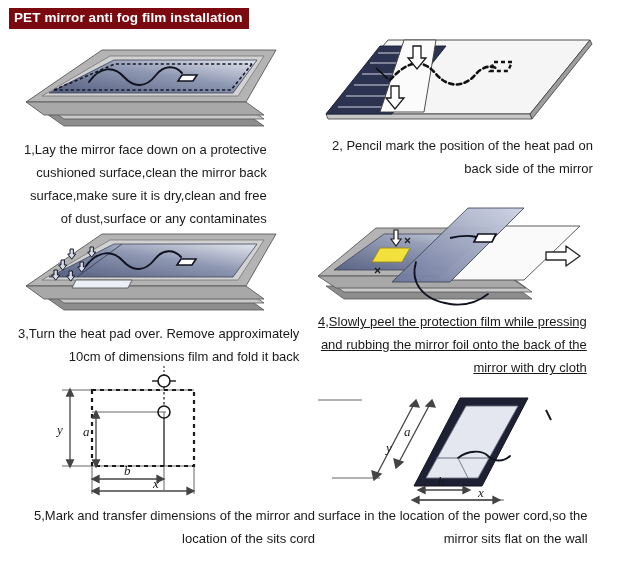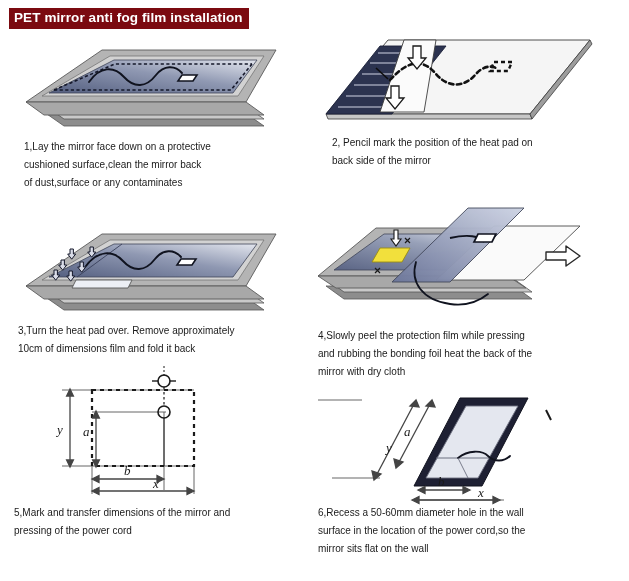--- a/index.html
+++ b/index.html
@@ -37,40 +37,41 @@
   }
 
   
   .step {
     position: absolute;
   }
   .step-figure {
     position: relative;
   }
   .step-caption {
-    font-size: 10px;
+    font-size: 13px;
     line-height: 1.78;
     color: #1a1a1a;
     white-space: nowrap;
+    text-align: right;
   }
   .cap-line { display: block; }
 
   
   .s1 { left: 14px;  top: 30px;  width: 300px; }
   .s2 { left: 318px; top: 24px;  width: 305px; }
   .s3 { left: 14px;  top: 218px; width: 300px; }
   .s4 { left: 318px; top: 204px; width: 305px; }
   .s5 { left: 14px;  top: 362px; width: 300px; }
   .s6 { left: 318px; top: 386px; width: 305px; }
 
   .cap1 { position: absolute; left: 10px; top: 108px; }
   .cap2 { position: absolute; left: 14px; top: 110px; }
   .cap3 { position: absolute; left: 4px;  top: 104px; }
-  .cap4 { position: absolute; left: 0px;  top: 123px; }
-  .cap5 { position: absolute; left: 0;  top: 142px; }
+  .cap4 { position: absolute; left: 0px;  top: 106px; text-decoration: underline; }
+  .cap5 { position: absolute; left: 20px;  top: 142px; }
   .cap6 { position: absolute; left: 0px;  top: 118px; }
 
   svg { display: block; overflow: visible; }
 </style>
 </head>
 <body>
 
 <div id="page">
 
   <div class="title-banner">PET mirror anti fog film installation</div>
@@ -100,20 +101,21 @@
         <polyline points="238,34 217,60 40,60" fill="none" stroke="#15182a" stroke-width="1.6" stroke-dasharray="3.2 2.4"></polyline>
 
         <path d="M75,52 C86,36 100,36 110,47 C120,58 132,58 142,45 C150,35 161,35 168,43" fill="none" stroke="#10131f" stroke-width="1.9" stroke-linecap="round"></path>
 
         <polygon points="168,45 183,45 179,51 164,51" fill="#ffffff" stroke="#10131f" stroke-width="1.6"></polygon>
       </svg>
     </div>
     <div class="step-caption cap1">
       <span class="cap-line">1,Lay the mirror face down on a protective</span>
       <span class="cap-line"> cushioned surface,clean the mirror back</span>
+      <span class="cap-line"> surface,make sure it is dry,clean and free</span>
       <span class="cap-line">of dust,surface or any contaminates</span>
     </div>
   </div>
 
   <div class="step s2">
     <div class="step-figure">
       <svg width="300" height="108" viewBox="0 0 300 108">
 
         <polygon points="8,90 70,16 272,16 212,90" fill="#f5f5f5" stroke="#3c3c3c" stroke-width="0.9"></polygon>
         <polygon points="8,90 212,90 214,95 10,95" fill="#c7c7c7" stroke="#3c3c3c" stroke-width="0.8"></polygon>
@@ -226,21 +228,21 @@
 
         <path d="M132,34 C150,30 162,32 166,38" fill="none" stroke="#10131f" stroke-width="1.8"></path>
         <polygon points="160,30 178,30 174,38 156,38" fill="#ffffff" stroke="#10131f" stroke-width="1.7"></polygon>
         <path d="M98,58 C92,78 104,96 132,100 C146,102 160,98 170,90" fill="none" stroke="#10131f" stroke-width="1.8" stroke-linecap="round"></path>
 
         <polygon points="228,48 248,48 248,42 262,52 248,62 248,56 228,56" fill="#ffffff" stroke="#2a2a2a" stroke-width="1.4" stroke-linejoin="round"></polygon>
       </svg>
     </div>
     <div class="step-caption cap4">
       <span class="cap-line">4,Slowly peel the protection film while pressing</span>
-      <span class="cap-line">and rubbing the bonding foil heat the back  of the</span>
+      <span class="cap-line">and rubbing the mirror foil onto the back  of the</span>
       <span class="cap-line">mirror with dry cloth</span>
     </div>
   </div>
 
   <div class="step s5">
     <div class="step-figure">
       <svg width="290" height="140" viewBox="0 0 290 140">
         <g stroke="#555" stroke-width="0.9" fill="none">
 
           <line x1="48" y1="28" x2="180" y2="28"></line>
@@ -282,21 +284,21 @@
           <polygon points="180,129 173,125.6 173,132.4"></polygon>
         </g>
         <text x="43" y="72" font-family="Liberation Serif, serif" font-size="13" font-style="italic" fill="#1a1a1a">y</text>
         <text x="69" y="74" font-family="Liberation Serif, serif" font-size="13" font-style="italic" fill="#1a1a1a">a</text>
         <text x="110" y="113" font-family="Liberation Serif, serif" font-size="13" font-style="italic" fill="#1a1a1a">b</text>
         <text x="139" y="126" font-family="Liberation Serif, serif" font-size="13" font-style="italic" fill="#1a1a1a">x</text>
       </svg>
     </div>
     <div class="step-caption cap5">
       <span class="cap-line">5,Mark and transfer dimensions of the mirror and</span>
-      <span class="cap-line"> pressing of the power cord</span>
+      <span class="cap-line"> location of the sits cord</span>
     </div>
   </div>
 
   <div class="step s6">
     <div class="step-figure">
       <svg width="300" height="116" viewBox="0 0 300 116">
 
         <g stroke="#9a9a9a" stroke-width="1.6" fill="none">
           <line x1="0" y1="14" x2="44" y2="14"></line>
           <line x1="14" y1="92" x2="62" y2="92"></line>
@@ -332,19 +334,18 @@
           <polygon points="94,114 101,110.6 101,117.4"></polygon>
           <polygon points="182,114 175,110.6 175,117.4"></polygon>
         </g>
         <text x="86" y="50" font-family="Liberation Serif, serif" font-size="13" font-style="italic" fill="#1a1a1a">a</text>
         <text x="68" y="66" font-family="Liberation Serif, serif" font-size="13" font-style="italic" fill="#1a1a1a">y</text>
         <text x="120" y="100" font-family="Liberation Serif, serif" font-size="13" font-style="italic" fill="#1a1a1a">b</text>
         <text x="160" y="111" font-family="Liberation Serif, serif" font-size="13" font-style="italic" fill="#1a1a1a">x</text>
       </svg>
     </div>
     <div class="step-caption cap6">
-      <span class="cap-line">6,Recess a 50-60mm diameter hole in the wall</span>
       <span class="cap-line">surface in the location of the power cord,so the</span>
       <span class="cap-line">mirror sits flat on the wall</span>
     </div>
   </div>
 
 </div>
 
 </body></html>

